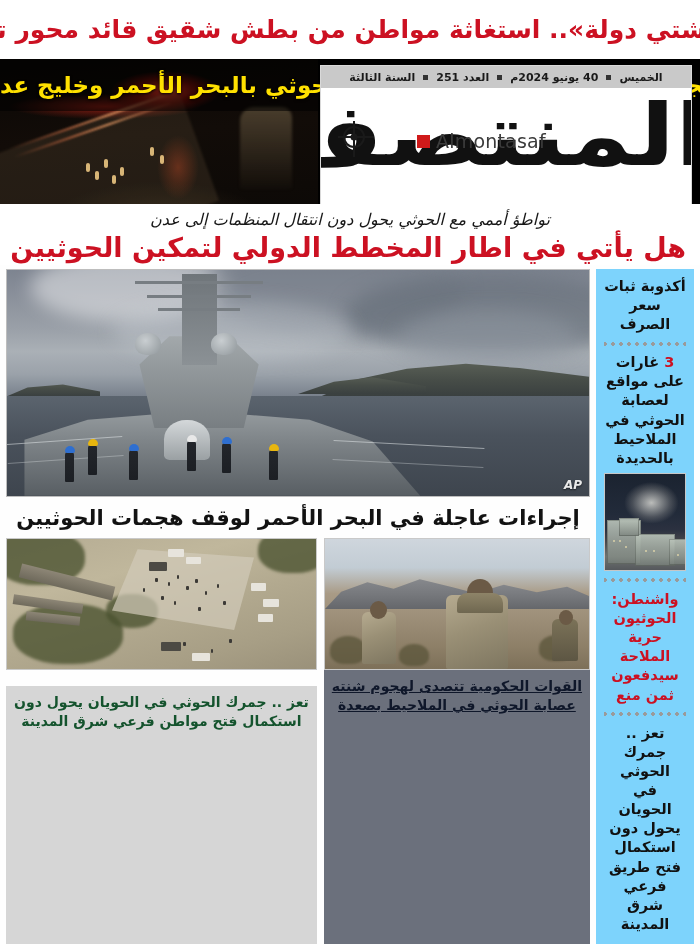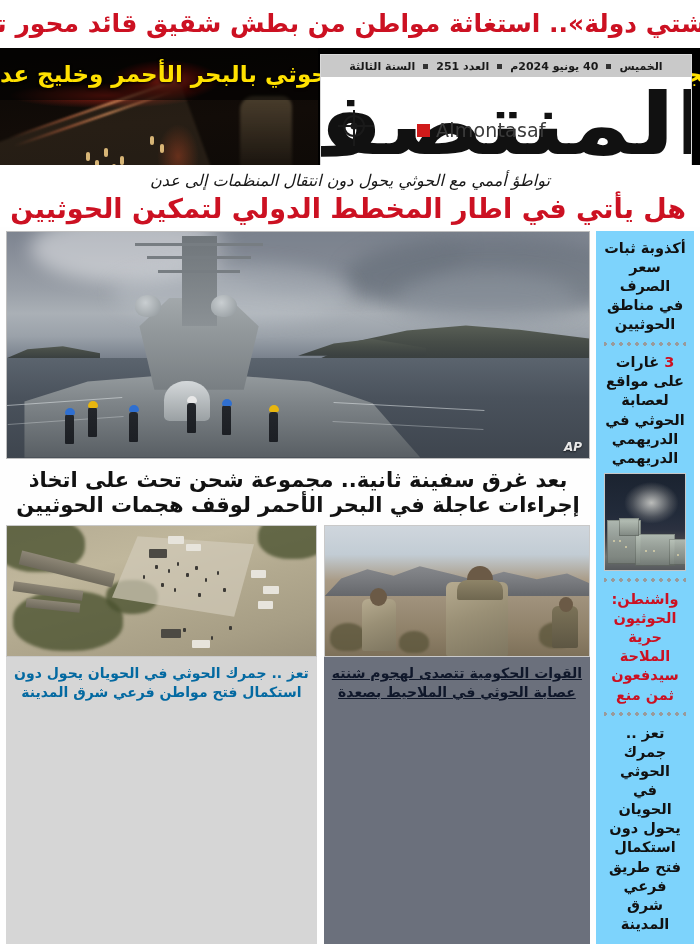--- a/index.html
+++ b/index.html
@@ -488,21 +488,22 @@
     padding: 7px 8px 8px;
     text-align: center;
     flex: 1;
   }
   .cap-dark {
     background: #6b707c;
     color: #ffffff;
   }
   .cap-light {
     background: #d6d6d6;
-    color: #0369a1;
+    color: #14532d;
+    margin-top: 16px;
   }
   .cap-line {
     font-size: 14px;
     font-weight: bold;
     line-height: 1.35;
     white-space: nowrap;
   }
   .cap-dark .cap-line { color: #0f172a; text-decoration: underline; }
 </style>
 </head>
@@ -571,34 +572,33 @@
     <div class="kicker">تواطؤ أممي مع الحوثي يحول دون انتقال المنظمات إلى عدن</div>
     <div class="main-red-headline">هل يأتي في اطار المخطط الدولي لتمكين الحوثيين من الحكم؟</div>
   </div>
 
   <div class="body-zone">
 
     <div class="sidebar">
 
       <div class="side-head">
         <div>أكذوبة ثبات سعر الصرف</div>
-        <div>في مناطق الحوثيين</div>
       </div>
 
       <div class="dotted-sep">
           <span></span>
         </div>
 
       <div class="side-head">
         <div>
           <span class="num-red">3</span>
           <span>غارات على مواقع</span>
         </div>
         <div>لعصابة الحوثي في</div>
-        <div>الدريهمي الدريهمي</div>
+        <div>الملاحيط بالحديدة</div>
       </div>
 
       <div class="side-photo">
         <div class="bld" style="left:2px; bottom:6px; width:34px; height:44px;"></div>
         <div class="bld" style="left:30px; bottom:4px; width:40px; height:32px;"></div>
         <div class="bld" style="left:64px; bottom:5px; width:52px; height:26px;"></div>
 
         <div class="bld" style="left:14px; bottom:34px; width:20px; height:18px;"></div>
         <div class="bld-win" style="left:8px; bottom:28px;"></div>
         <div class="bld-win" style="left:14px; bottom:28px;"></div>
@@ -669,21 +669,20 @@
         <div class="helmet" style="left:31%; bottom:24%; background:#e8e8e8;"></div>
         <div class="sailor" style="left:37%; bottom:10%;"></div>
         <div class="helmet" style="left:37%; bottom:23%; background:#2f6fd0;"></div>
         <div class="sailor" style="left:45%; bottom:7%;"></div>
         <div class="helmet" style="left:45%; bottom:20%; background:#e8b60f;"></div>
 
         <div class="ap-credit">AP</div>
       </div>
 
       <div class="mid-headline">
-        <div class="mid-headline-l1">بعد غرق سفينة ثانية.. مجموعة شحن تحث على اتخاذ</div>
         <div class="mid-headline-l2">إجراءات عاجلة في البحر الأحمر لوقف هجمات الحوثيين</div>
       </div>
 
       <div class="bottom-row">
 
         <div class="bcard left-card">
           <div class="bphoto photo-soldiers">
             <div class="mountain" style="left:0; top:26%; width:62%; height:28%; clip-path:polygon(0% 100%, 10% 52%, 26% 26%, 42% 44%, 58% 18%, 78% 40%, 100% 66%, 100% 100%);"></div>
             <div class="mountain" style="right:0; top:30%; width:52%; height:24%; clip-path:polygon(0% 100%, 18% 48%, 38% 22%, 62% 46%, 84% 28%, 100% 58%, 100% 100%);"></div>
             <div class="bush" style="left:2%; bottom:4%; width:36px; height:28px;"></div>

